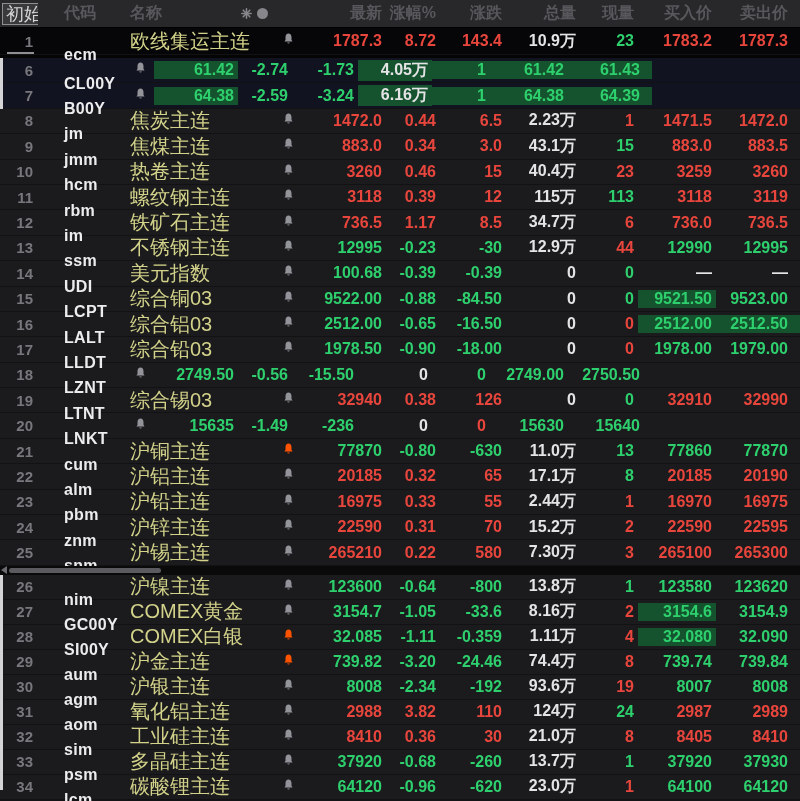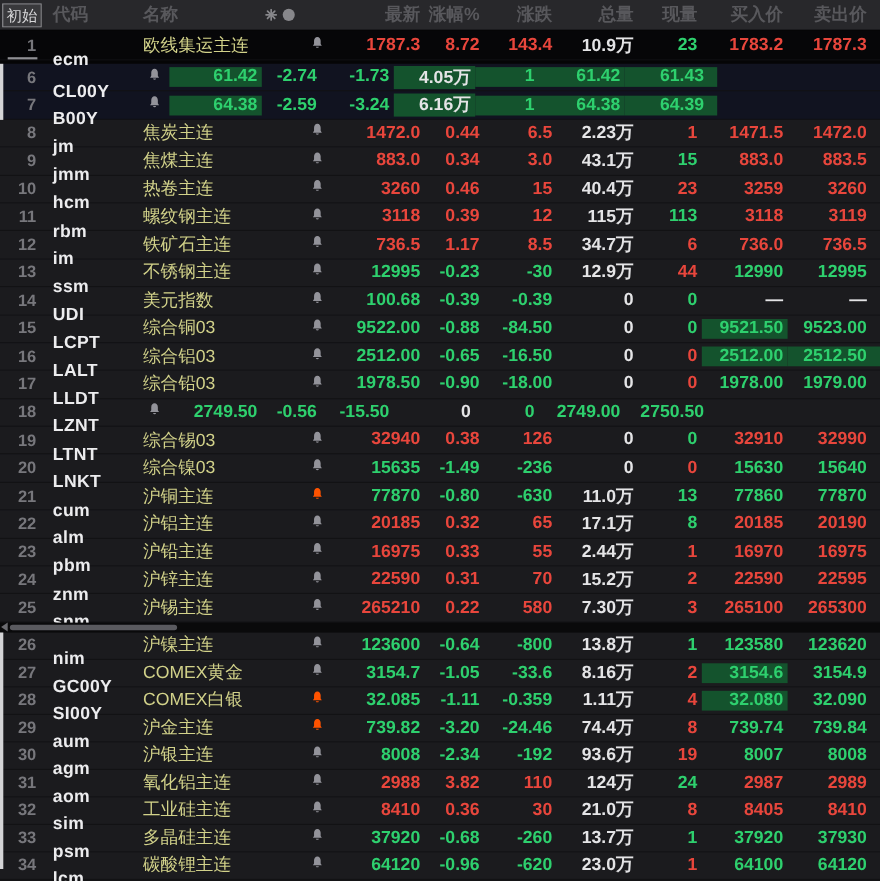--- a/index.html
+++ b/index.html
@@ -3,45 +3,45 @@
 <meta charset="utf-8">
 <style>
   html,body{margin:0;padding:0;background:#101012;}
   .app{position:relative;width:800px;height:801px;background:#141416;overflow:hidden;
        font-family:"Liberation Sans","DejaVu Sans",sans-serif;}
   
   .thead{display:flex;align-items:center;height:28px;background:#28282b;border-bottom:1px solid #000;
          box-sizing:border-box;}
   .hlabel{color:#58585c;font-size:16px;font-weight:700;}
   .initial-btn{display:inline-block;margin-left:2px;padding:0 3px;border:1px solid #8f8f93;background:#39393c;
-         color:#d6d6d8;font-size:14px;font-weight:400;line-height:20px;}
+         color:#d6d6d8;font-size:18px;font-weight:400;line-height:20px;}
   .hdr-icons{margin-left:auto;margin-right:6px;display:flex;align-items:center;gap:5px;color:#87878b;}
   .hdr-dot{width:11px;height:11px;border-radius:50%;background:#87878b;}
   
   .c{flex:none;box-sizing:border-box;overflow:hidden;white-space:nowrap;}
   .num   {width:38px;text-align:right;padding-right:5px;}
-  .code  {width:88px;text-align:left;padding-left:10px;}
+  .code  {width:88px;text-align:left;padding-left:26px;}
   .name  {width:148px;text-align:right;padding-left:4px;display:flex;align-items:center;}
   .bellc {width:28px;text-align:center;}
   .latest{width:84px;text-align:right;padding-right:4px;}
   .pct   {width:54px;text-align:right;padding-right:4px;}
   .chg   {width:66px;text-align:right;padding-right:4px;}
   .vol   {width:74px;text-align:right;padding-right:4px;}
   .cur   {width:58px;text-align:right;padding-right:4px;}
   .buy   {width:78px;text-align:right;padding-right:4px;}
   .sell  {width:84px;text-align:right;padding-right:12px;}
   
   .row{display:flex;align-items:center;background:#1b1b1e;border-bottom:1px solid #121214;box-sizing:border-box;}
   .row.mid{height:25.4px;}
   .row.bot{height:25px;}
   .row.top{height:27px;background:#060608;}
   .row.tint{background:#111320;}
   .row .num {color:#77777c;font-size:15px;font-weight:700;}
   .row .code{color:#ececee;font-size:16px;font-weight:700;letter-spacing:.3px;margin-top:27px;}
-  .row .name{color:#d2d28a;font-size:16px;}
+  .row .name{color:#d2d28a;font-size:20px;}
   .row .v{font-size:16px;font-weight:700;}
   .red{color:#e8463c;} .green{color:#2ed06e;} .white{color:#e4e4e6;}
   .bell-gray{color:#93939a;} .bell-orange{color:#ff5300;}
   .cellflash{background:#14532d;}
   
   .pane-gap{height:3px;background:#050506;}
   .hscroll{position:relative;height:9px;background:#0a0a0b;}
   .hscroll .thumb{position:absolute;left:9px;top:2px;width:152px;height:5px;border-radius:2.5px;background:#5a5a5f;}
   .hscroll .arrow{position:absolute;left:1px;top:0;width:0;height:0;border-top:4px solid transparent;
         border-bottom:4px solid transparent;border-right:6px solid #6b6b70;}
@@ -320,21 +320,20 @@
         <div class="c v pct red">0.38</div>
         <div class="c v chg red">126</div>
         <div class="c v vol white">0</div>
         <div class="c v cur green">0</div>
         <div class="c v buy red">32910</div>
         <div class="c v sell red">32990</div>
       </div>
       <div class="row mid">
         <div class="c num">20</div>
         <div class="c code">LNKT</div>
-        <div class="c name">综合镍03</div>
         <div class="c bellc bell-gray"><svg width="13" height="14" viewBox="0 0 16 16">
             <path fill="currentColor" d="M8 1.3C5.7 1.3 4.3 3.2 4.3 5.7V9.1L3 11.2h10L11.7 9.1V5.7C11.7 3.2 10.3 1.3 8 1.3Z"></path>
             <path fill="currentColor" d="M6.3 12.2a1.75 1.75 0 0 0 3.4 0Z"></path>
           </svg></div>
         <div class="c v latest green">15635</div>
         <div class="c v pct green">-1.49</div>
         <div class="c v chg green">-236</div>
         <div class="c v vol white">0</div>
         <div class="c v cur red">0</div>
         <div class="c v buy green">15630</div>

